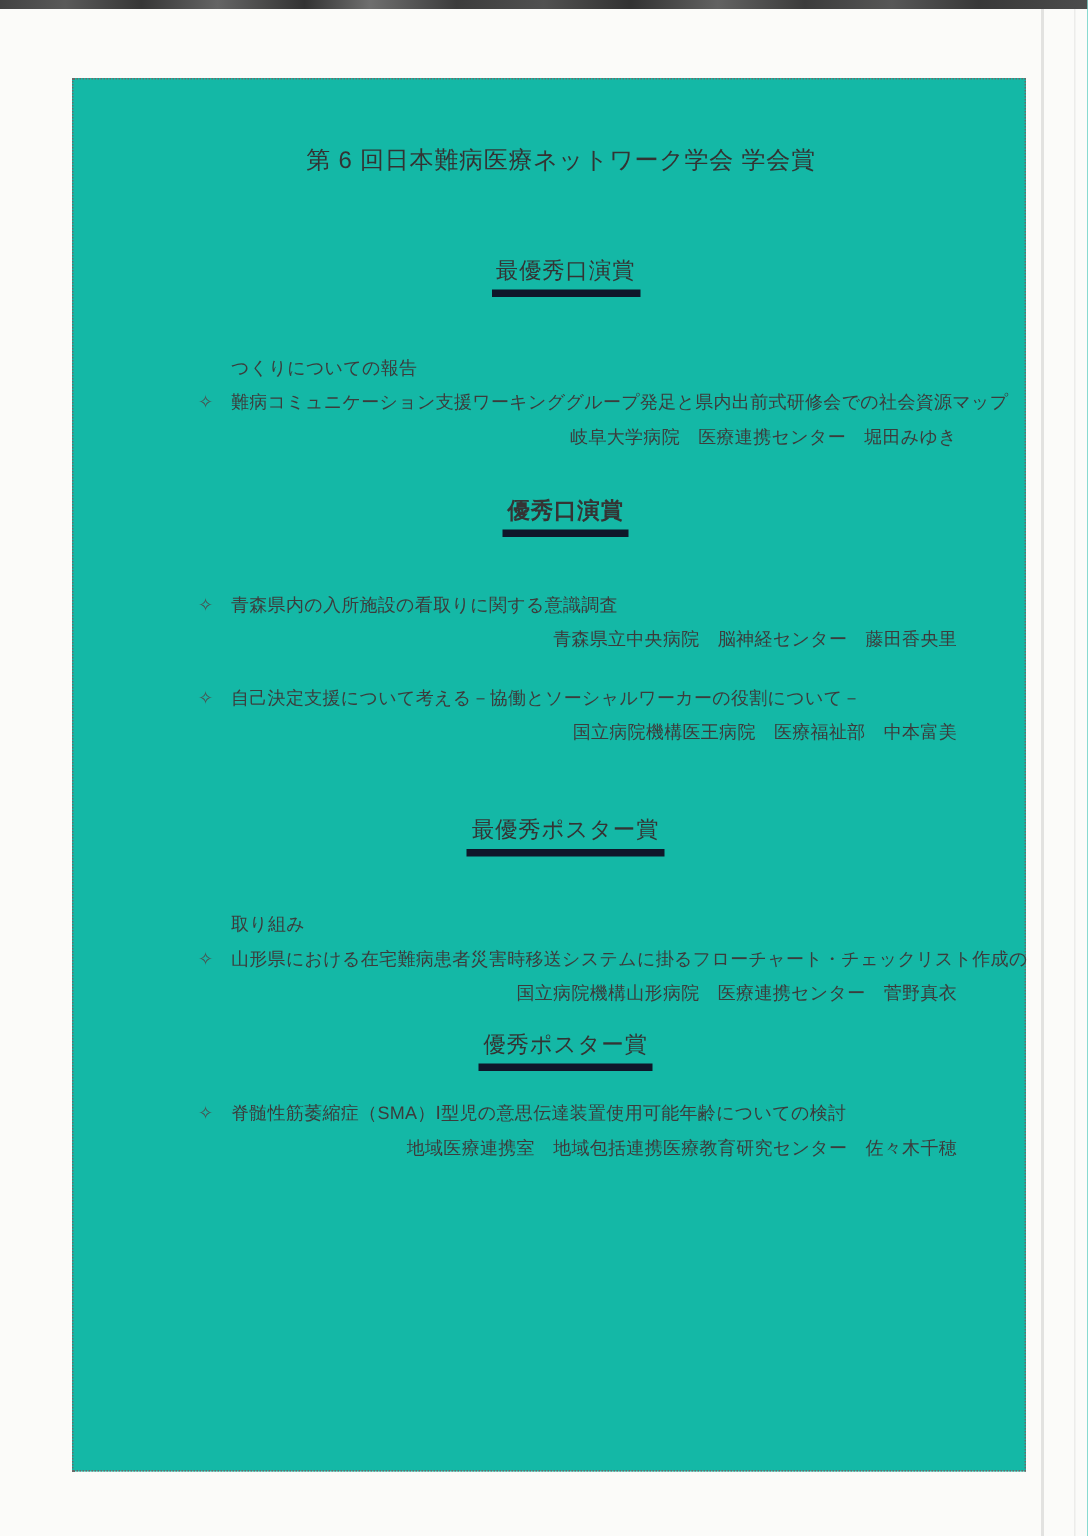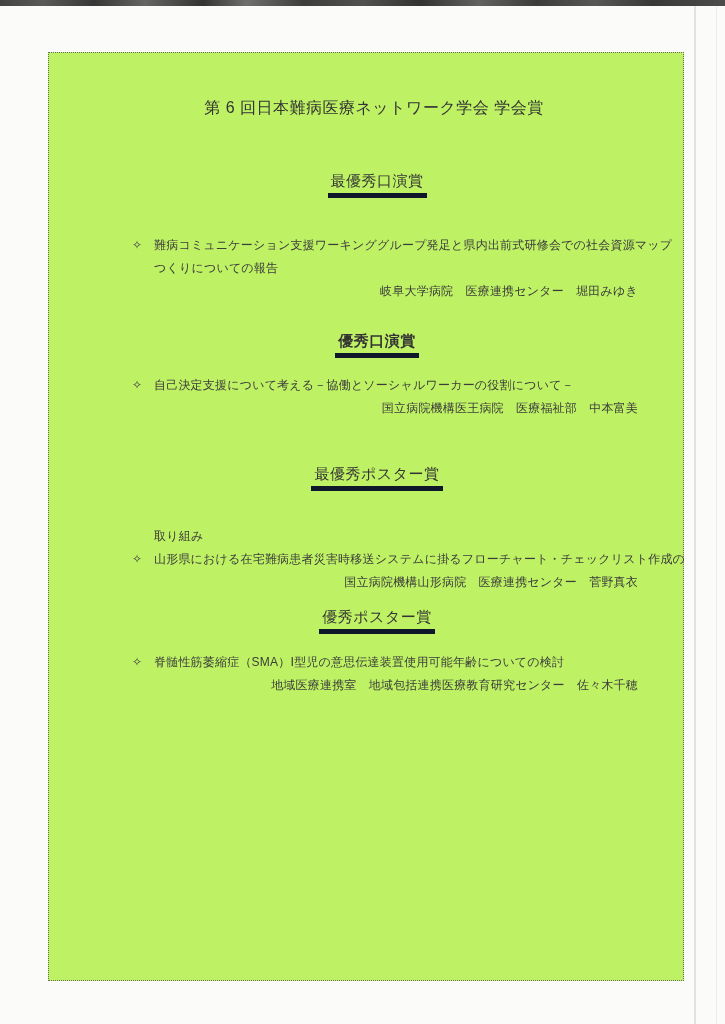--- a/index.html
+++ b/index.html
@@ -38,21 +38,21 @@
     top: 6px; left: 716px;
     width: 1px; height: 1018px;
     background: #ececea;
   }
   
   .sheet {
     position: absolute;
     left: 48px; top: 52px;
     width: 636px; height: 929px;
     border: 1px dotted #6a6a6a;
-    background: #bef264;
+    background: #14b8a6;
     box-sizing: border-box;
   }
   .content {
     position: relative;
     padding: 44px 0 0 0;
   }
   .doc-title {
     text-align: center;
     font-size: 16px;
     line-height: 22px;
@@ -121,27 +121,31 @@
 
 <div class="sheet">
   <div class="content">
 
     <div class="doc-title">第 6 回日本難病医療ネットワーク学会 学会賞</div>
 
     <div class="heading-row m-h1">
       <span class="section-heading">最優秀口演賞</span>
     </div>
     <div class="item m-i-first">
+      <div class="line cont">つくりについての報告</div>
       <div class="line"><span class="bullet">✧</span><span>難病コミュニケーション支援ワーキンググループ発足と県内出前式研修会での社会資源マップ</span></div>
-      <div class="line cont">つくりについての報告</div>
       <div class="affil">岐阜大学病院　医療連携センター　堀田みゆき</div>
     </div>
 
     <div class="heading-row m-h2">
       <span class="section-heading">優秀口演賞</span>
+    </div>
+    <div class="item m-i-after-h2">
+      <div class="line"><span class="bullet">✧</span><span>青森県内の入所施設の看取りに関する意識調査</span></div>
+      <div class="affil">青森県立中央病院　脳神経センター　藤田香央里</div>
     </div>
     <div class="item m-i-gap">
       <div class="line"><span class="bullet">✧</span><span>自己決定支援について考える－協働とソーシャルワーカーの役割について－</span></div>
       <div class="affil">国立病院機構医王病院　医療福祉部　中本富美</div>
     </div>
 
     <div class="heading-row m-h3">
       <span class="section-heading">最優秀ポスター賞</span>
     </div>
     <div class="item m-i-after-h3">

